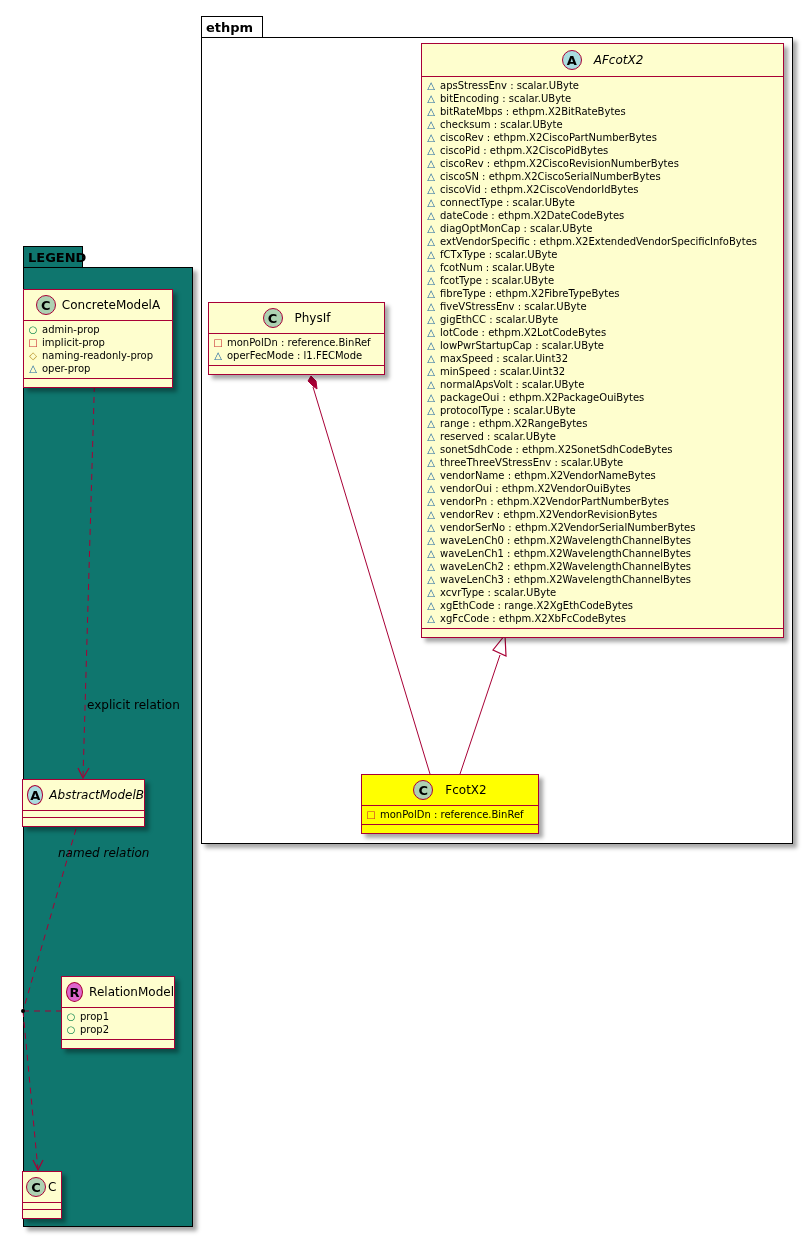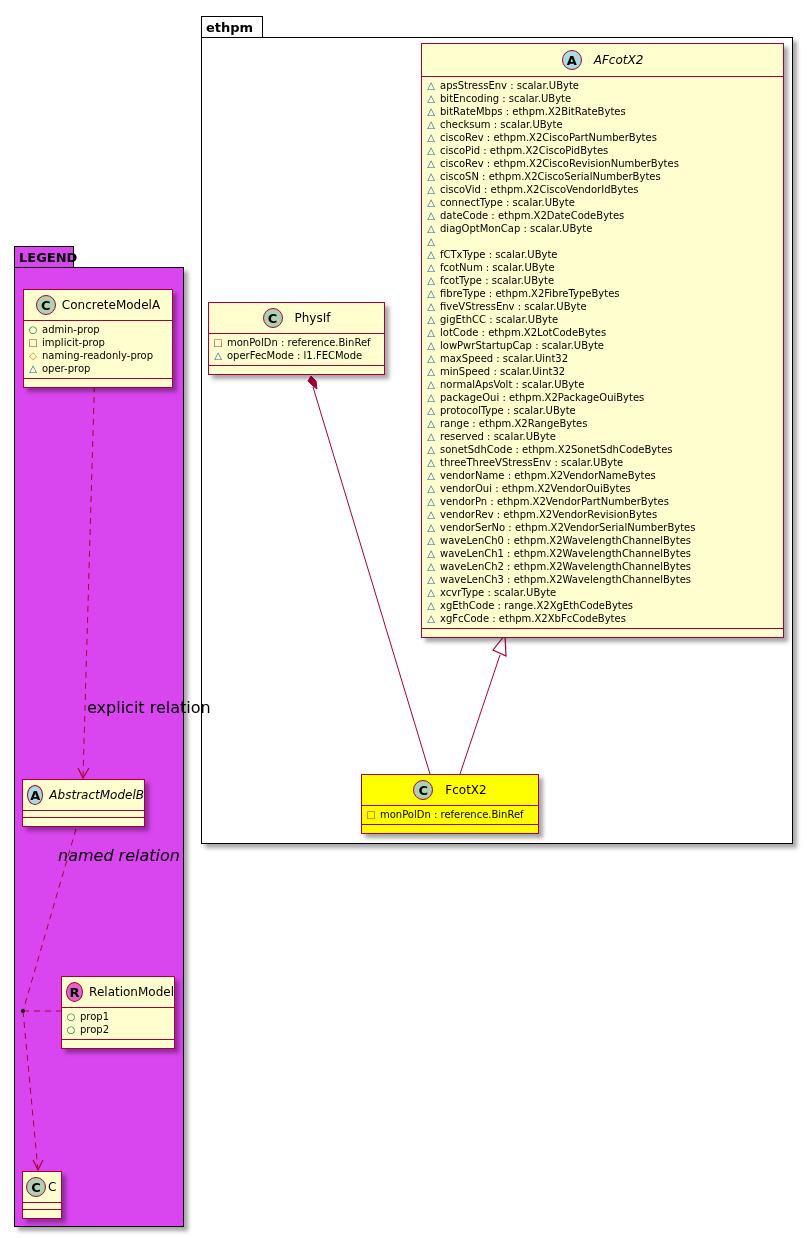--- a/index.html
+++ b/index.html
@@ -5,21 +5,21 @@
   html, body { margin: 0; padding: 0; background: #ffffff; }
   body { width: 812px; height: 1238px; position: relative; overflow: hidden;
          font-family: "DejaVu Sans", sans-serif; }
 
   
   .pkg-tab { position: absolute; height: 22px; border: 1px solid #000; border-bottom: none;
              font-weight: bold; font-size: 13px; line-height: 22px; padding: 0 2px 0 4px;
              box-sizing: border-box; background: inherit; }
   .pkg-body { position: absolute; border: 1.5px solid #000; box-sizing: border-box;
               box-shadow: 4px 4px 4px rgba(0,0,0,0.35); }
-  .legend .pkg-tab, .legend .pkg-body { background: #d946ef; }
+  .legend .pkg-tab, .legend .pkg-body { background: #0f766e; margin-left: 9px; }
   .ethpm .pkg-tab, .ethpm .pkg-body { background: #ffffff; }
 
   
   .cls { position: absolute; background: #fefece; border: 1.2px solid #a80036; box-sizing: border-box;
          box-shadow: 4px 4px 4px rgba(0,0,0,0.35); }
   .cls.hl { background: #ffff00; }
   .cls-head { display: flex; align-items: center; justify-content: center; height: 30px;
               border-bottom: 1.2px solid #a80036; font-size: 12px; color: #000; gap: 6px; }
   .cls-head.left { justify-content: flex-start; padding-left: 4px; }
   .cls-head .ital { font-style: italic; }
@@ -32,21 +32,21 @@
   .attrs { padding: 2px 4px 3px 4px; border-bottom: 1.2px solid #a80036; font-size: 10px; line-height: 13px; }
   .attr { white-space: nowrap; display: flex; align-items: center; }
   .vis { display: inline-block; width: 10px; margin-right: 4px; font-size: 10px; text-align: center; }
   .vis.pkg { color: #1963a0; }
   .vis.priv { color: #c82930; }
   .vis.pub { color: #038048; }
   .vis.prot { color: #b38d22; }
   .meth { height: 8px; }
 
   .stereo { position: absolute; font-style: italic; font-size: 12px; text-align: center; margin-top: 33px; }
-  .rel-label { position: absolute; font-size: 16px; color: #000; white-space: nowrap; }
+  .rel-label { position: absolute; font-size: 12px; color: #000; white-space: nowrap; }
   svg.links { position: absolute; left: 0; top: 0; }
 </style>
 </head>
 <body>
 
 <div class="legend">
   <div class="pkg-tab" style="left:14px; top:246px; width:60px;">
     <span>LEGEND</span>
   </div>
   <div class="pkg-body" style="left:14px; top:267px; width:170px; height:960px;"></div>
@@ -210,20 +210,21 @@
       <div class="attr">
         <span class="vis pkg">△</span>
         <span>dateCode : ethpm.X2DateCodeBytes</span>
       </div>
       <div class="attr">
         <span class="vis pkg">△</span>
         <span>diagOptMonCap : scalar.UByte</span>
       </div>
       <div class="attr">
         <span class="vis pkg">△</span>
+        <span>extVendorSpecific : ethpm.X2ExtendedVendorSpecificInfoBytes</span>
       </div>
       <div class="attr">
         <span class="vis pkg">△</span>
         <span>fCTxType : scalar.UByte</span>
       </div>
       <div class="attr">
         <span class="vis pkg">△</span>
         <span>fcotNum : scalar.UByte</span>
       </div>
       <div class="attr">

